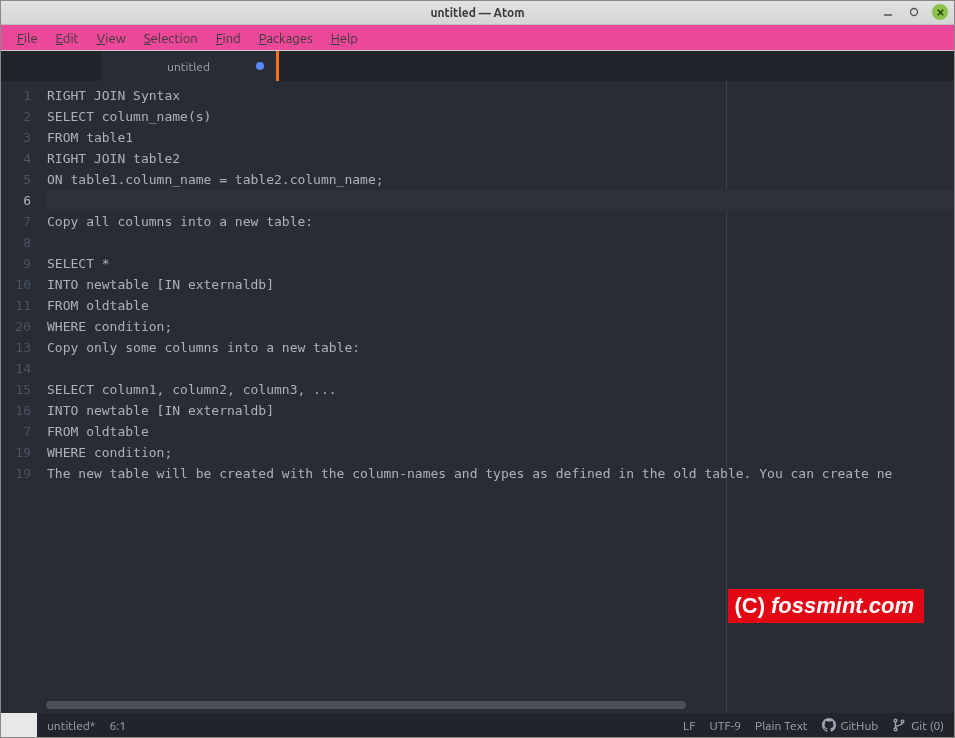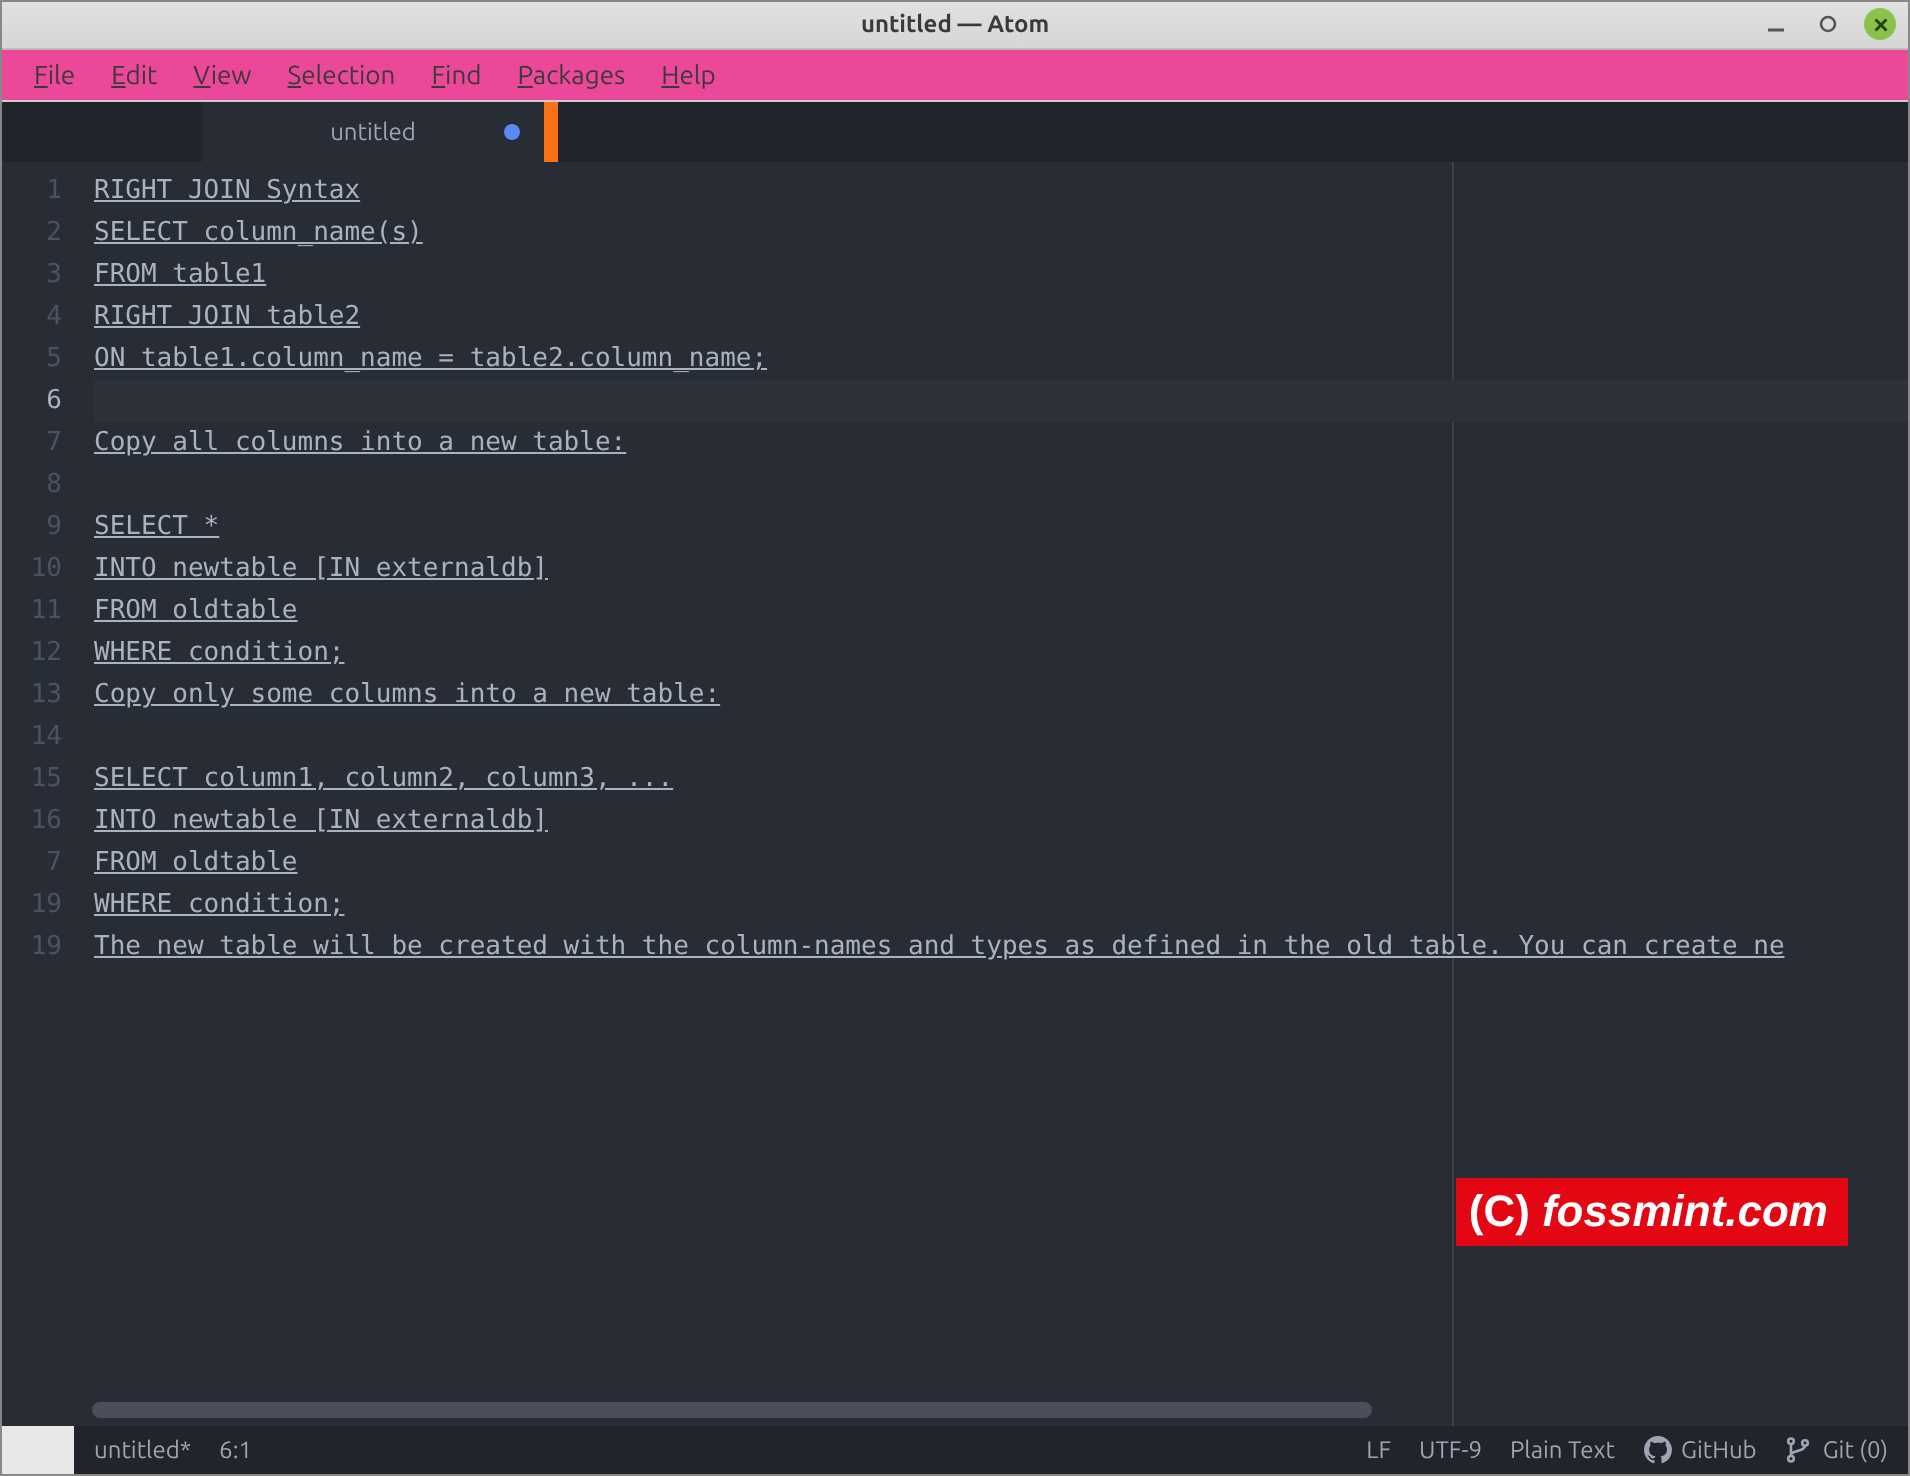--- a/index.html
+++ b/index.html
@@ -95,21 +95,21 @@
 .tab-spacer-left { width: 100px; background:#21252b;}
 .tab {
   width: 178px;
   background: #282c34;
   display: flex;
   align-items: center;
   justify-content: center;
   position: relative;
   color: #9da5b4;
   font-size: 12px;
-  border-right: 7px solid #f97316;
+  border-right: 3px solid #f97316;
 }
 .tab-modified {
   position: absolute;
   right: 12px;
   width: 8px;
   height: 8px;
   border-radius: 50%;
   background: #568af2;
 }
 .code-area {
@@ -132,21 +132,21 @@
 }
 .gutter div.active { color: #abb2bf; }
 .code {
   flex: 1;
   padding-top: 4px;
   padding-left: 6px;
   color: #abb2bf;
   white-space: pre;
   position: relative;
 }
-.code-line { height: 21px; text-decoration: underline; }
+.code-line { height: 21px; }
 .code-line.active { background: #2c313a; }
 .wrap-guide {
   position: absolute;
   top: 0;
   bottom: 0;
   left: 725px;
   width: 1px;
   background: #3b4048;
 }
 .hscroll {
@@ -249,21 +249,21 @@
           <div>2</div>
           <div>3</div>
           <div>4</div>
           <div>5</div>
           <div class="active">6</div>
           <div>7</div>
           <div>8</div>
           <div>9</div>
           <div>10</div>
           <div>11</div>
-          <div>12</div>
+          <div>20</div>
           <div>13</div>
           <div>14</div>
           <div>15</div>
           <div>16</div>
           <div>7</div>
           <div>19</div>
           <div>19</div>
         </div>
       <div class="code" id="code"><div class="code-line">RIGHT JOIN Syntax</div><div class="code-line">SELECT column_name(s)</div><div class="code-line">FROM table1</div><div class="code-line">RIGHT JOIN table2</div><div class="code-line">ON table1.column_name = table2.column_name;</div><div class="code-line active"></div><div class="code-line">Copy all columns into a new table:</div><div class="code-line"></div><div class="code-line">SELECT *</div><div class="code-line">INTO newtable [IN externaldb]</div><div class="code-line">FROM oldtable</div><div class="code-line">WHERE condition;</div><div class="code-line">Copy only some columns into a new table:</div><div class="code-line"></div><div class="code-line">SELECT column1, column2, column3, ...</div><div class="code-line">INTO newtable [IN externaldb]</div><div class="code-line">FROM oldtable</div><div class="code-line">WHERE condition;</div><div class="code-line">The new table will be created with the column-names and types as defined in the old table. You can create ne</div></div>
       <div class="hscroll">

